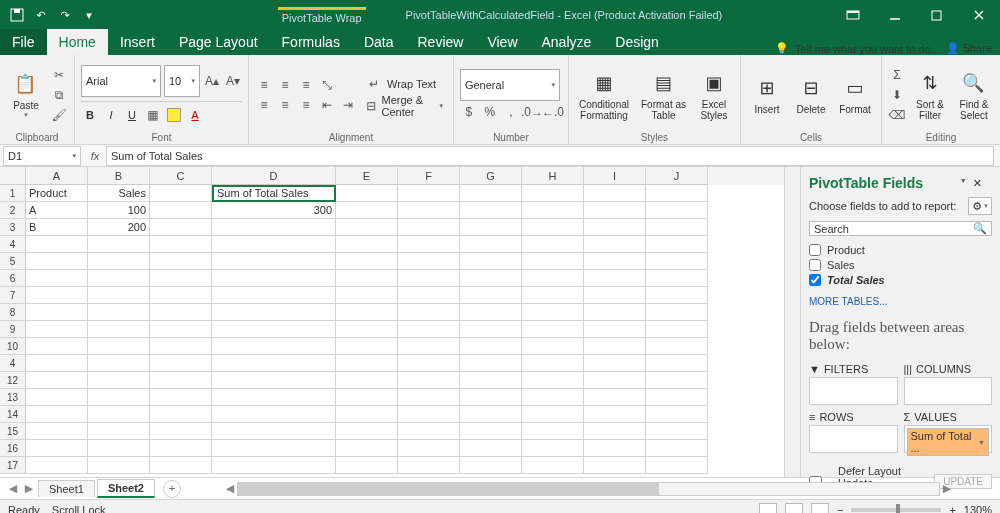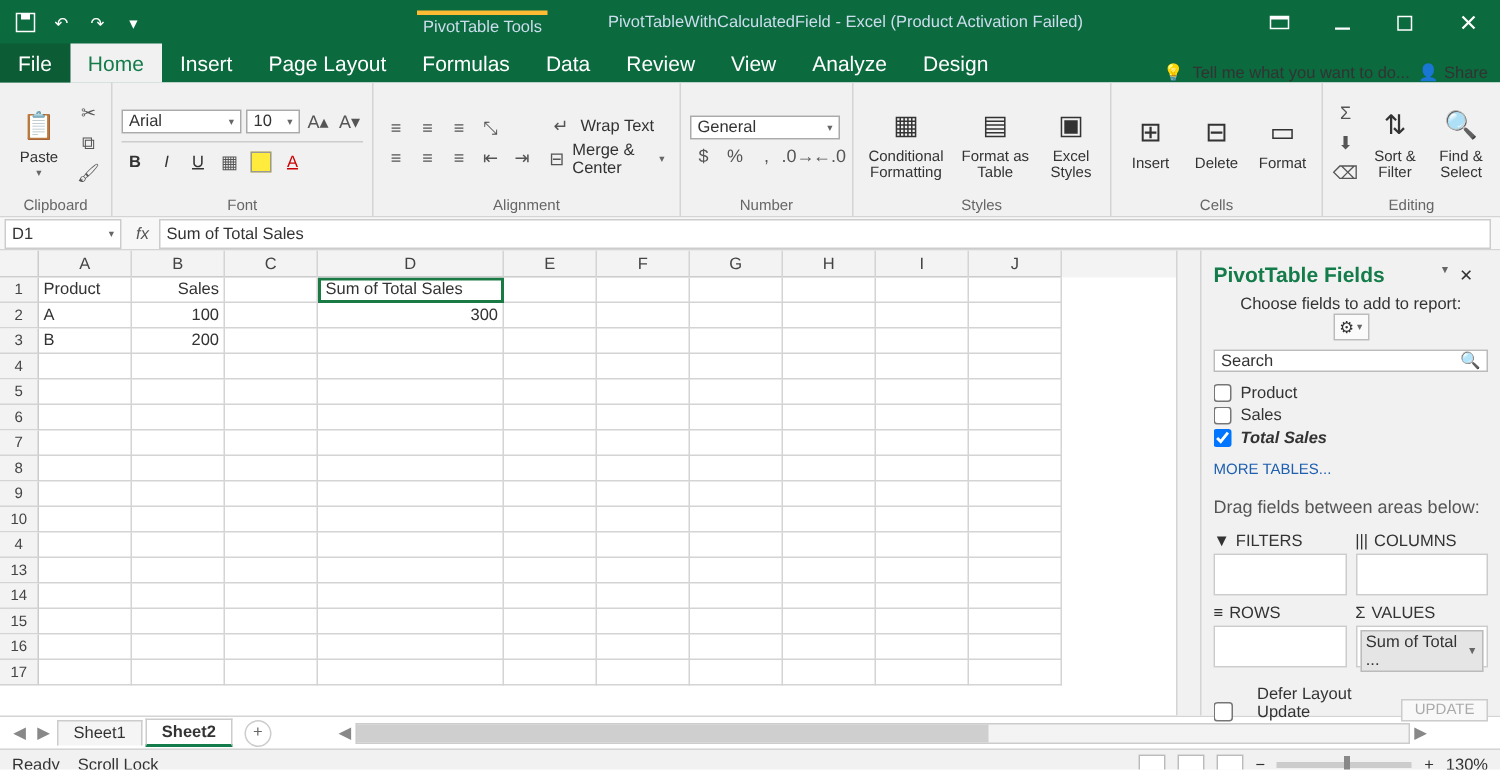--- a/index.html
+++ b/index.html
@@ -24,21 +24,21 @@
 .group{border-right:1px solid #d4d4d4;display:flex;flex-direction:column;padding:3px 6px 1px;}
 .group .body{flex:1;display:flex;align-items:center;gap:4px;}
 .group .label{text-align:center;color:#666;font-size:10px;padding-top:1px;}
 .bigbtn{display:flex;flex-direction:column;align-items:center;justify-content:center;min-width:40px;height:66px;padding:2px 4px;}
 .bigbtn .ic{width:28px;height:28px;display:flex;align-items:center;justify-content:center;font-size:18px;}
 .bigbtn .lb{font-size:10px;text-align:center;line-height:1.1;margin-top:2px;}
 .col{display:flex;flex-direction:column;gap:2px;}
 .row{display:flex;align-items:center;gap:3px;}
 .smic{width:18px;height:18px;display:flex;align-items:center;justify-content:center;font-size:12px;color:#555;}
 .dd{font-size:7px;color:#666;}
-.combo{height:16px;border:1px solid #aaa;background:#fff;display:flex;align-items:center;padding:0 4px;font-size:11px;justify-content:space-between;}
+.combo{height:32px;border:1px solid #aaa;background:#fff;display:flex;align-items:center;padding:0 4px;font-size:11px;justify-content:space-between;}
 .combo.font{width:80px;}
 .combo.fs{width:36px;}
 .combo.num{width:100px;}
 .swatch{width:14px;height:14px;border:1px solid #999;}
 .hline{height:1px;background:#ccc;margin:2px 0;}
 .lbtn{height:20px;display:flex;align-items:center;gap:4px;padding:0 4px;font-size:11px;}
 .namebox-row{height:22px;background:#f7f7f7;border-bottom:1px solid #d4d4d4;display:flex;align-items:center;}
 .namebox{width:78px;height:20px;border:1px solid #ccc;background:#fff;margin:0 3px;padding:0 4px;display:flex;align-items:center;justify-content:space-between;}
 .fx-btn{width:22px;text-align:center;font-style:italic;color:#555;}
 .formula-bar{flex:1;height:20px;border:1px solid #ccc;background:#fff;margin-right:6px;padding:0 4px;display:flex;align-items:center;}
@@ -53,32 +53,32 @@
 .rh{width:26px;background:#f3f3f3;border-right:1px solid #ccc;border-bottom:1px solid #d4d4d4;text-align:center;font-size:10px;line-height:17px;color:#444;}
 .cell{width:62px;border-right:1px solid #d4d4d4;border-bottom:1px solid #d4d4d4;padding:0 3px;line-height:17px;font-size:11px;white-space:nowrap;overflow:hidden;}
 .cell.wD{width:124px;}
 .cell.num{text-align:right;}
 .cell.sel{border:2px solid #1a7a44;line-height:13px;}
 .vscroll{width:16px;background:#f1f1f1;border-left:1px solid #d4d4d4;}
 .panel{width:200px;background:#f1f1f1;border-left:1px solid #d4d4d4;display:flex;flex-direction:column;padding:6px 8px;gap:6px;}
 .panel h3{font-size:14px;color:#147c4a;font-weight:600;}
 .panel .pclose{position:absolute;right:10px;top:4px;display:flex;gap:6px;}
 .panel .ptop{position:relative;padding-top:2px;}
-.panel .sub{font-size:10px;color:#555;display:flex;justify-content:space-between;align-items:center;flex-direction:column;}
+.panel .sub{font-size:10px;color:#555;display:flex;justify-content:space-between;align-items:center;}
 .panel .gear{width:24px;height:18px;border:1px solid #bbb;background:#fafafa;display:flex;align-items:center;justify-content:center;gap:2px;}
 .srch{height:20px;border:1px solid #bbb;background:#fff;padding:0 4px;display:flex;align-items:center;justify-content:space-between;color:#888;}
 .flds{display:flex;flex-direction:column;gap:3px;font-size:11px;margin-top:2px;}
 .fld{display:flex;align-items:center;gap:6px;}
 .fld input{width:12px;height:12px;}
 .more{color:#2060b0;font-size:10px;margin-top:4px;}
-.drag{font-size:12px;color:#555;margin-top:6px;}
+.drag{font-size:15px;color:#555;margin-top:6px;font-family:Liberation Serif, serif;}
 .areas{display:grid;grid-template-columns:1fr 1fr;gap:6px;margin-top:4px;}
 .area .ah{font-size:10px;color:#666;display:flex;align-items:center;gap:4px;}
 .area .box{height:28px;border:1px solid #ccc;background:#fff;margin-top:2px;font-size:10px;padding:2px;}
-.vbox{background:#e5e5e5;border:1px solid #bbb;padding:1px 3px;display:flex;justify-content:space-between;align-items:center;}
+.vbox{background:#fdba74;border:1px solid #bbb;padding:1px 3px;display:flex;justify-content:space-between;align-items:center;}
 .defer{display:flex;align-items:flex-end;gap:16px;font-size:10px;margin-top:6px;}
 .upd{border:1px solid #ccc;background:#f8f8f8;padding:1px 8px;color:#aaa;margin-left:auto;font-size:10px;}
 .sheettabs{height:22px;background:#fff;border-top:1px solid #d4d4d4;display:flex;align-items:center;padding:0 6px;gap:2px;}
 .navtri{width:14px;text-align:center;color:#888;}
 .stab{padding:2px 10px;border:1px solid #ccc;border-bottom:none;background:#f5f5f5;font-size:11px;}
 .stab.active{background:#fff;border-bottom:2px solid #147c4a;font-weight:600;}
 .addsheet{width:18px;height:18px;border:1px solid #ccc;border-radius:9px;text-align:center;line-height:15px;margin-left:6px;color:#666;}
 .hscroll{flex:1;display:flex;align-items:center;justify-content:center;margin:0 40px;}
 .hbar{flex:1;height:14px;border:1px solid #ccc;background:#f3f3f3;position:relative;}
 .hthumb{position:absolute;left:0;width:60%;height:100%;background:#cfcfcf;}
@@ -98,21 +98,21 @@
         <svg width="14" height="14" viewBox="0 0 14 14">
           <rect x="1" y="1" width="12" height="12" fill="none" stroke="#fff"></rect>
           <rect x="4" y="1" width="6" height="4" fill="#fff"></rect>
         </svg>
       </span>
     <span class="qat-icon">↶</span>
     <span class="qat-icon">↷</span>
     <span class="qat-icon">▾</span>
   </div>
   <div class="center">
-    <span class="tooltitle">PivotTable Tools</span>
+    <span class="tooltitle">PivotTable Wrap</span>
     <span>PivotTableWithCalculatedField - Excel (Product Activation Failed)</span>
   </div>
   <div class="spacer"></div>
   <div class="winbtns">
     <div class="winbtn">
         <svg width="14" height="10">
           <rect x="1" y="1" width="12" height="8" fill="none" stroke="#fff"></rect>
           <rect x="1" y="1" width="12" height="2" fill="#fff"></rect>
         </svg>
       </div>
@@ -490,20 +490,33 @@
           <div class="cell"></div>
           <div class="cell wD"></div>
           <div class="cell"></div>
           <div class="cell"></div>
           <div class="cell"></div>
           <div class="cell"></div>
           <div class="cell"></div>
           <div class="cell"></div>
         </div>
         <div class="r">
+          <div class="rh">12</div>
+          <div class="cell"></div>
+          <div class="cell"></div>
+          <div class="cell"></div>
+          <div class="cell wD"></div>
+          <div class="cell"></div>
+          <div class="cell"></div>
+          <div class="cell"></div>
+          <div class="cell"></div>
+          <div class="cell"></div>
+          <div class="cell"></div>
+        </div>
+        <div class="r">
           <div class="rh">13</div>
           <div class="cell"></div>
           <div class="cell"></div>
           <div class="cell"></div>
           <div class="cell wD"></div>
           <div class="cell"></div>
           <div class="cell"></div>
           <div class="cell"></div>
           <div class="cell"></div>
           <div class="cell"></div>

